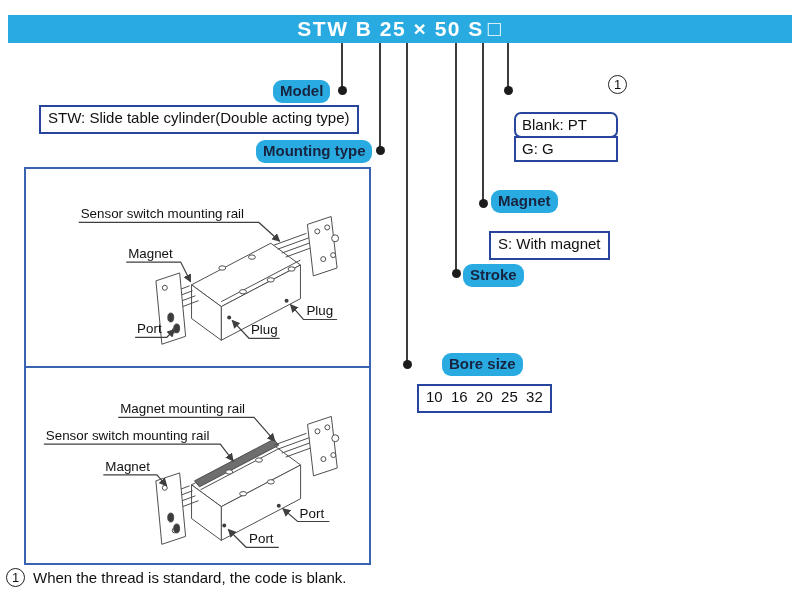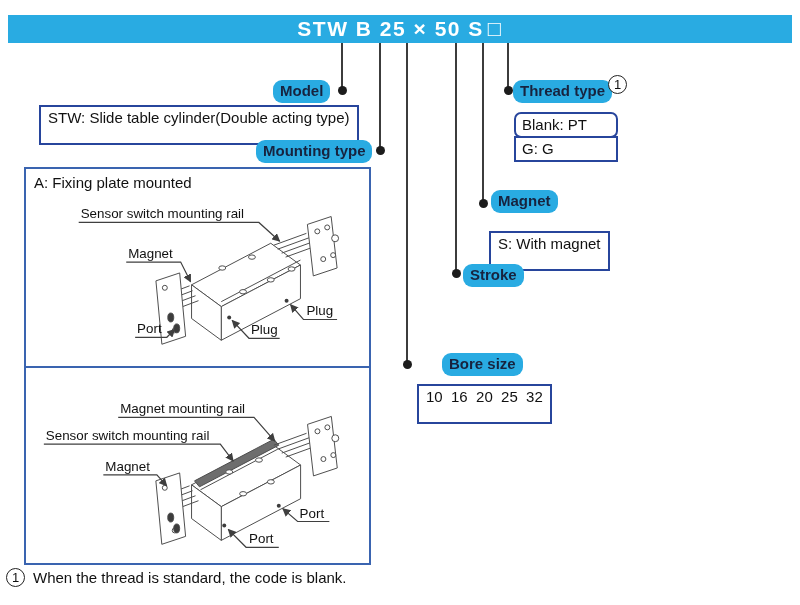--- a/index.html
+++ b/index.html
@@ -19,21 +19,21 @@
   .vline { position:absolute; width:2px; background:#3c3c3c; }
   .dot { position:absolute; width:9px; height:9px; border-radius:50%; background:#1c1c1c; }
   
   .lbl {
     position:absolute; background:#29abe2; color:#17233f; font-weight:bold;
     font-size:15px; padding:2px 7px 3px; white-space:nowrap; line-height:18px;border-radius:9px;
   }
   
   .box {
     position:absolute; background:#fff; border:2px solid #27459c; color:#111;
-    font-size:15px; padding:1px 7px 16px; white-space:nowrap; line-height:19px;
+    font-size:15px; padding:1px 7px 5px; white-space:nowrap; line-height:19px;
   }
   .pre { white-space:pre; }
   
   .ttable { position:absolute; left:514px; top:104px; width:104px; }
   .trow {
     background:#fff; border:2px solid #27459c; margin-top:-2px; color:#111;
     font-size:15px; padding:1px 6px 2px; line-height:19px; white-space:nowrap;
   }
   .trow:first-child { margin-top:8px;border-radius:7px; }
   
@@ -78,39 +78,37 @@
   <div class="dot" style="left:403px; top:360px;"></div>
   <div class="dot" style="left:452px; top:269px;"></div>
   <div class="dot" style="left:479px; top:199px;"></div>
   <div class="dot" style="left:504px; top:86px;"></div>
 
   <div class="lbl" style="left:273px; top:80px;">Model</div>
   <div class="box" style="left:39px; top:105px;">STW: Slide table cylinder(Double acting type)</div>
 
   <div class="lbl" style="left:256px; top:140px;">Mounting type</div>
 
-  <div class="lbl" style="left:513px; top:80px;">Thread type</div>
   <span class="circ threadnote">1</span>
   <div class="ttable">
     <div class="trow">Blank: PT</div>
     <div class="trow">G: G</div>
   </div>
 
   <div class="lbl" style="left:491px; top:190px;">Magnet</div>
   <div class="box" style="left:489px; top:217px;margin-top:14px;">S: With magnet</div>
 
   <div class="lbl" style="left:463px; top:264px;">Stroke</div>
 
   <div class="lbl" style="left:442px; top:353px;">Bore size</div>
   <div class="box pre" style="left:417px; top:384px;">10  16  20  25  32</div>
 
   <div class="diag">
 
     <div class="sectA">
-      <div class="dtitle">A: Fixing plate mounted</div>
       <svg class="dsvg" viewBox="0 0 346 199">
         <defs>
           <marker id="arrA" viewBox="0 0 10 10" refX="9" refY="5" markerWidth="7" markerHeight="7" orient="auto">
             <path d="M0,0 L10,5 L0,10 Z" fill="#3f3f3f"></path>
           </marker>
         </defs>
         <g stroke="#4d4d4d" stroke-width="1" fill="#fff" stroke-linejoin="round">
 
           <polygon points="167,117 247,75 277,97 197,139"></polygon>
           <polygon points="197,139 277,97 277,131 197,173"></polygon>

